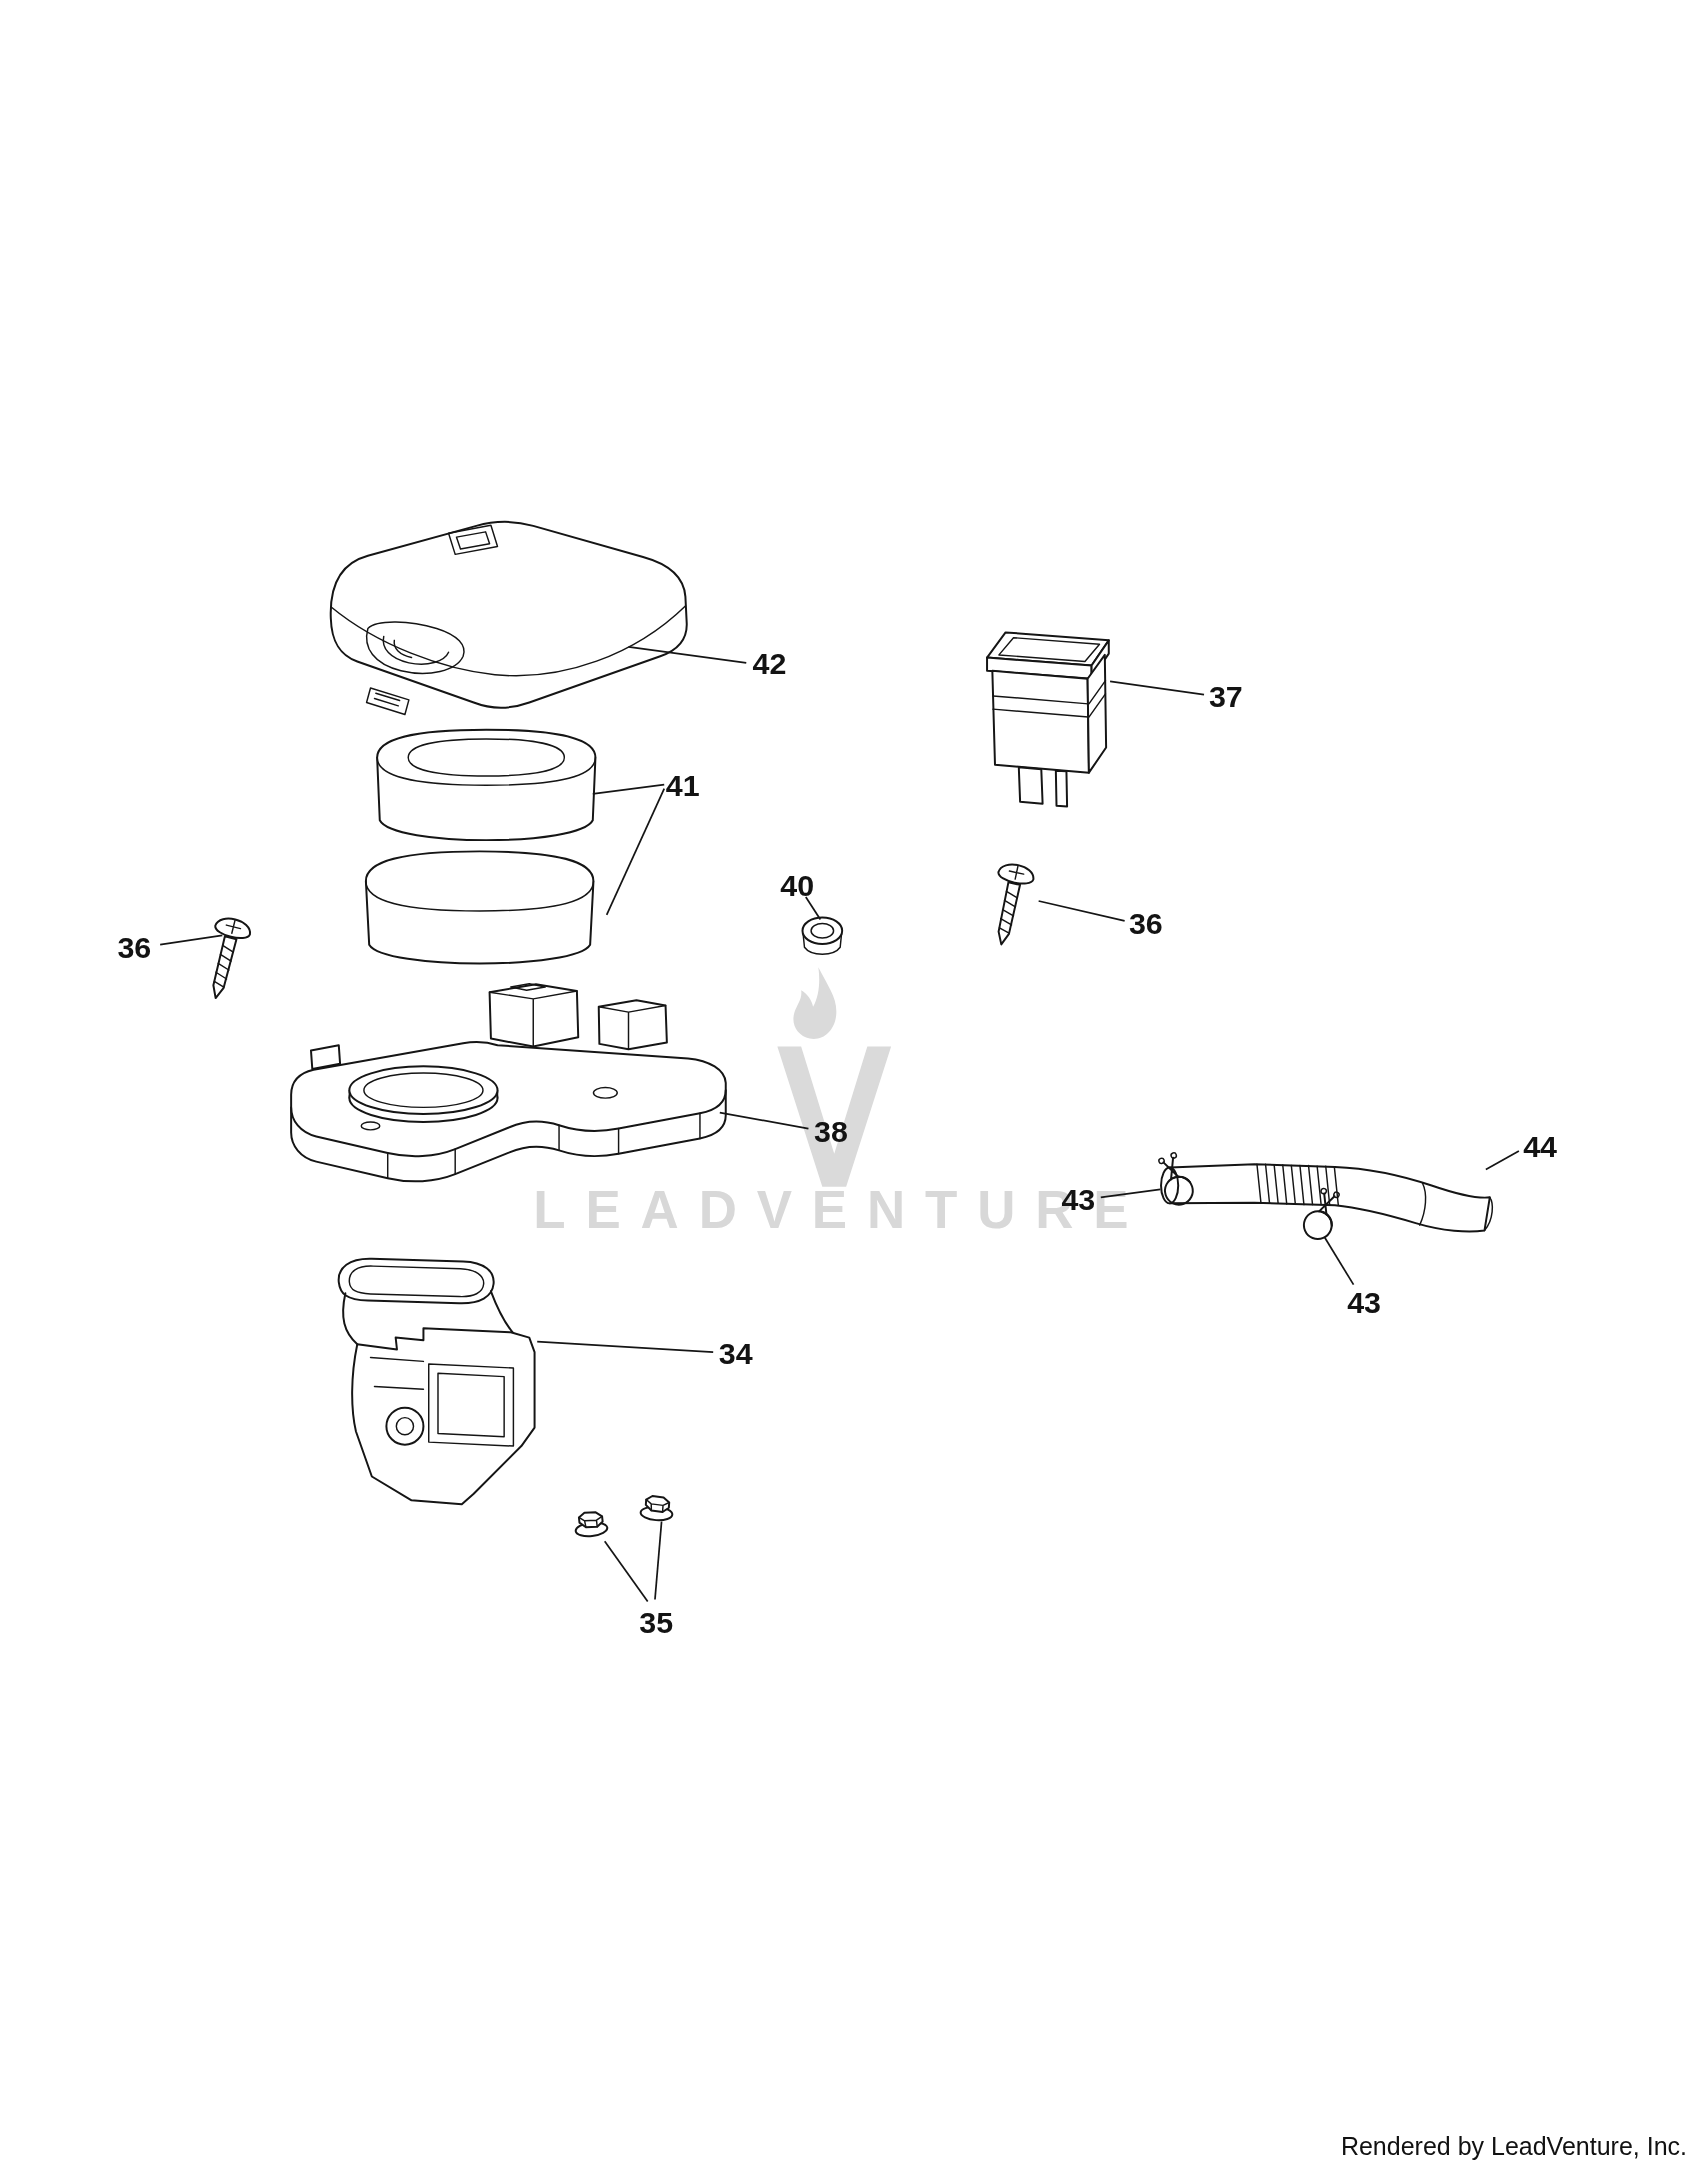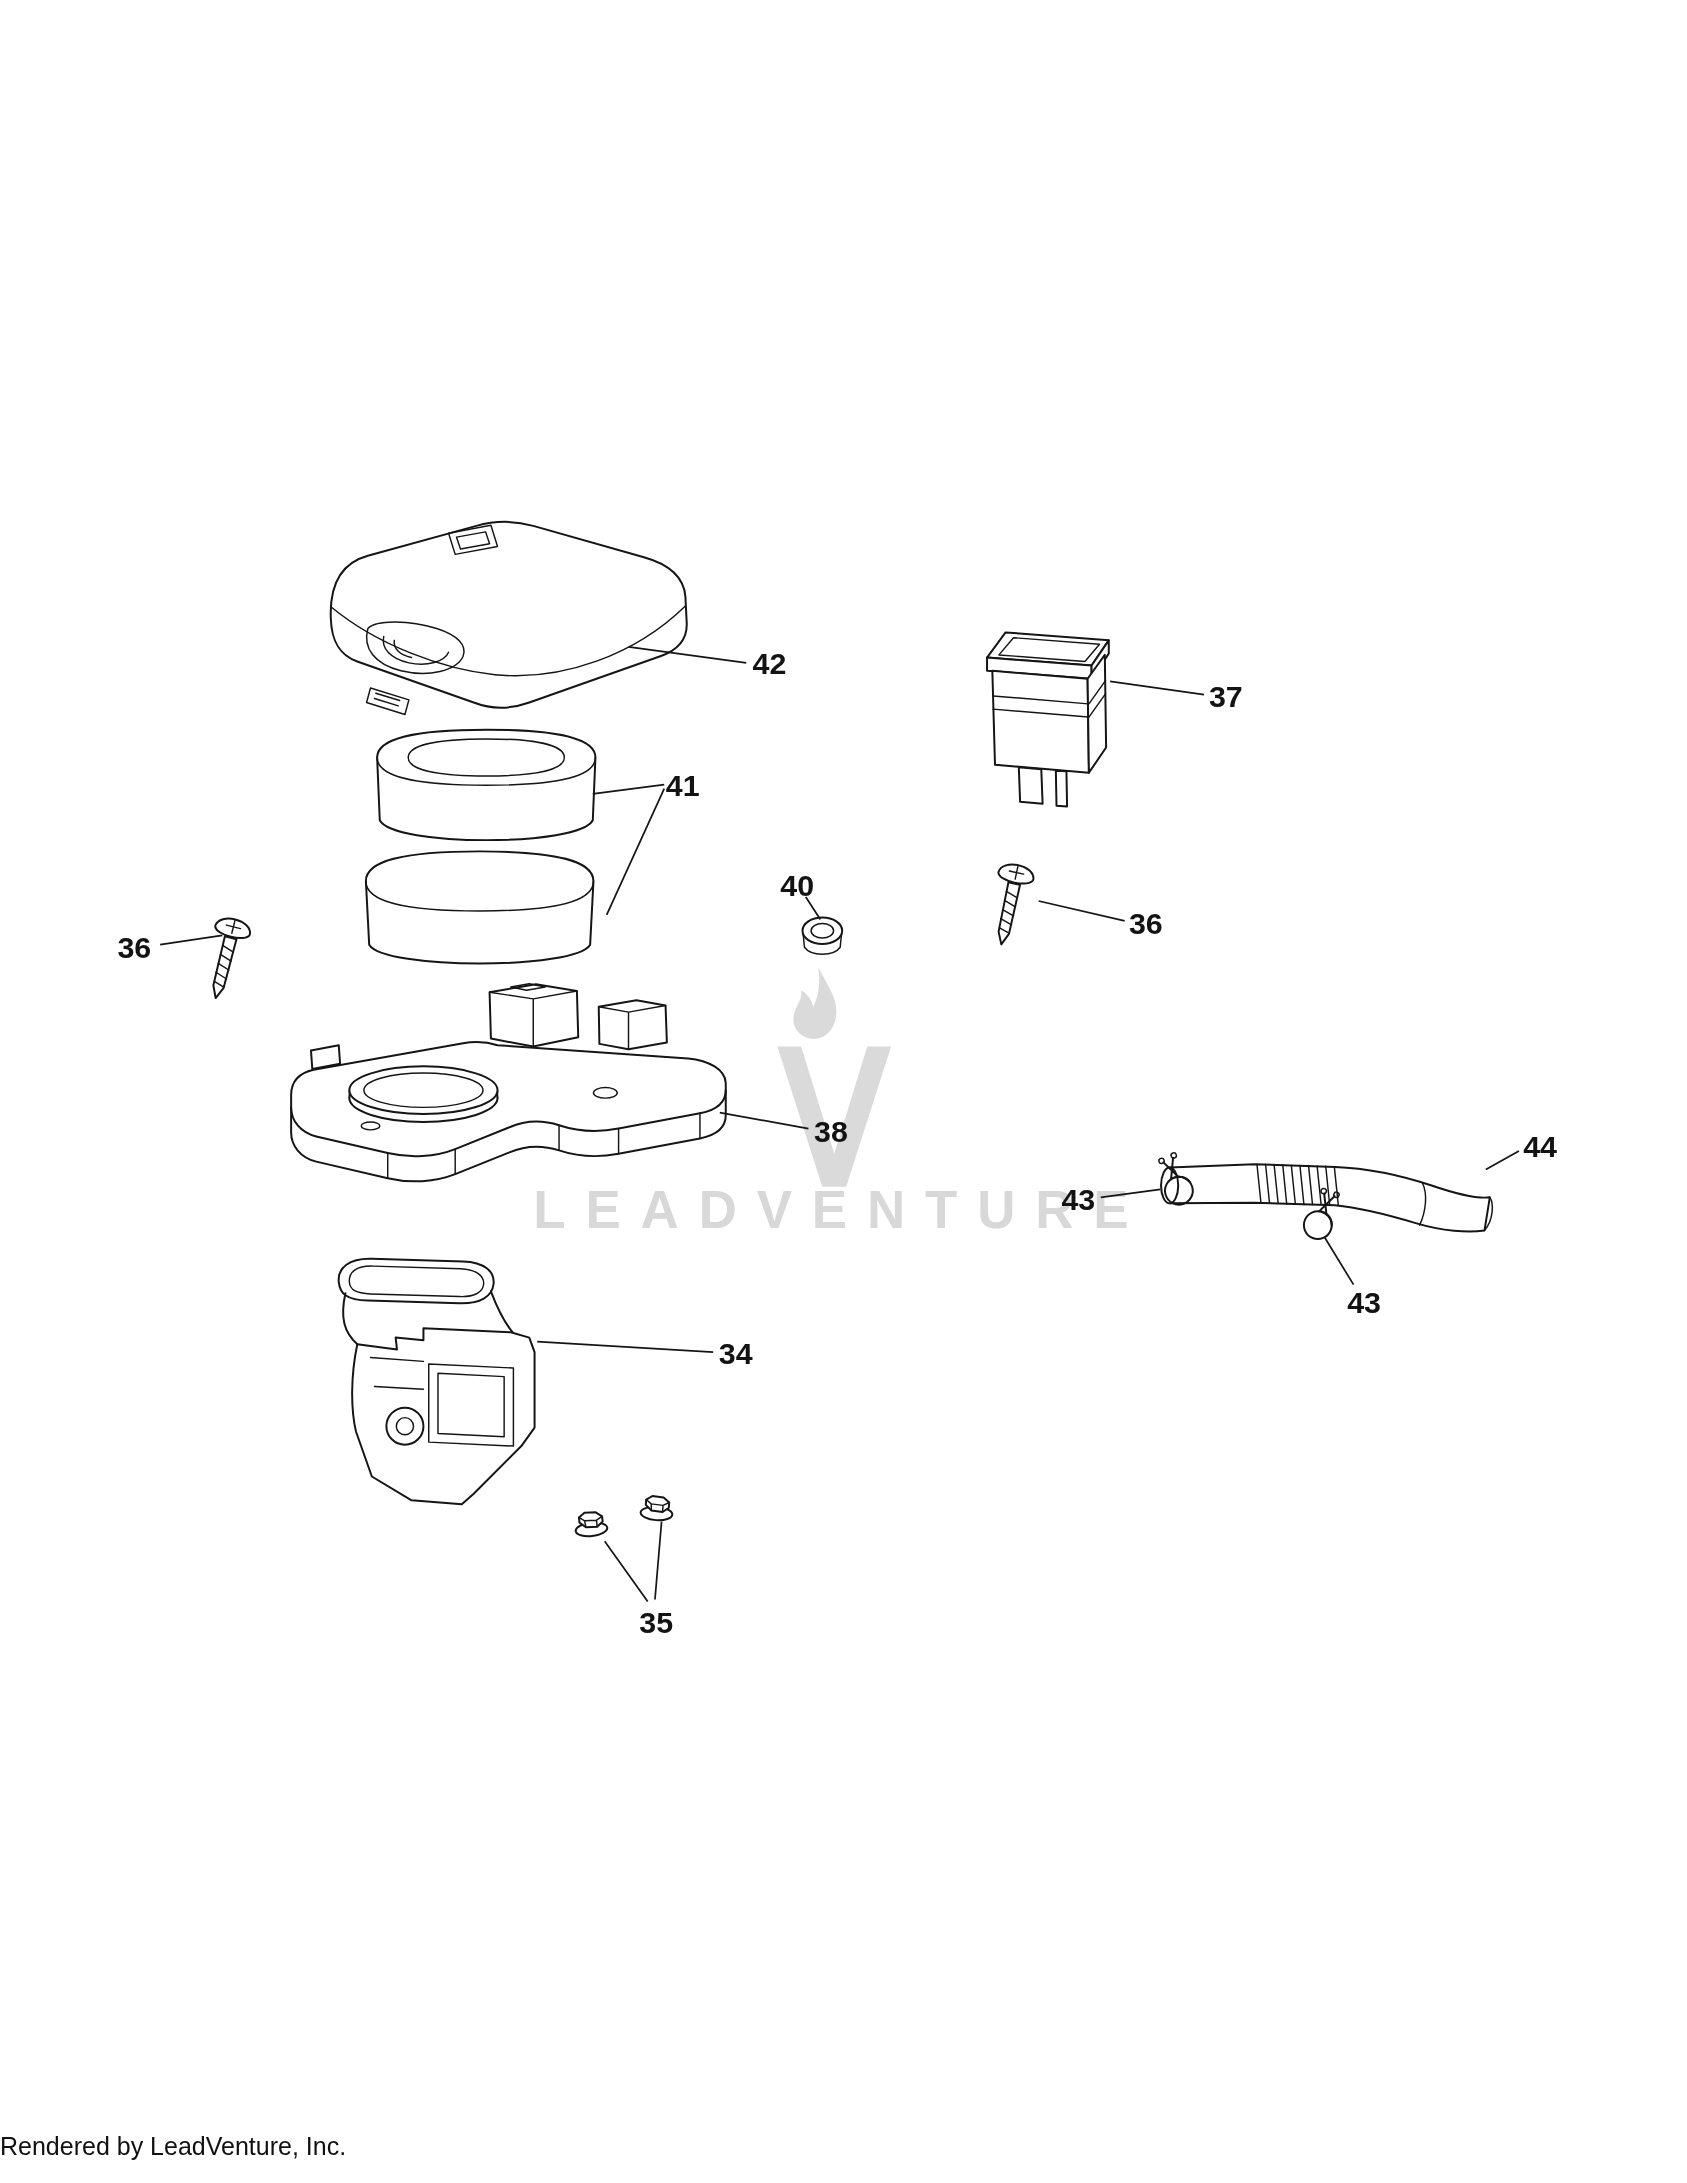--- a/index.html
+++ b/index.html
@@ -8,21 +8,21 @@
         font-family:"Liberation Sans",sans-serif;}
   svg{position:absolute;top:0;left:0;}
   .ln   {fill:none;stroke:#151515;stroke-width:3;stroke-linecap:round;stroke-linejoin:round;}
   .ln2  {fill:none;stroke:#151515;stroke-width:2.2;stroke-linecap:round;stroke-linejoin:round;}
   .solid{fill:#ffffff;stroke:#151515;stroke-width:3;stroke-linejoin:round;}
   .leader{stroke:#151515;stroke-width:2.6;}
   .callout{font-family:"Liberation Sans",sans-serif;font-weight:700;font-size:46px;fill:#131313;}
   .wm-text{font-family:"Liberation Sans",sans-serif;font-weight:600;font-size:80px;
            fill:#d8d8d8;letter-spacing:30px;}
   .wm-shape{fill:#dadada;stroke:none;}
-  .footer{position:absolute;left:0;right:18px;bottom:22.5px;text-align:left;
+  .footer{position:absolute;left:0;right:0;bottom:22.5px;text-align:right;
           font-size:25px;color:#111111;font-family:"Liberation Sans",sans-serif;}
 </style>
 </head>
 <body>
 
 <div class="page">
 
 <svg width="1687" height="2183" viewBox="0 0 2550 3300">
 
   <defs>

